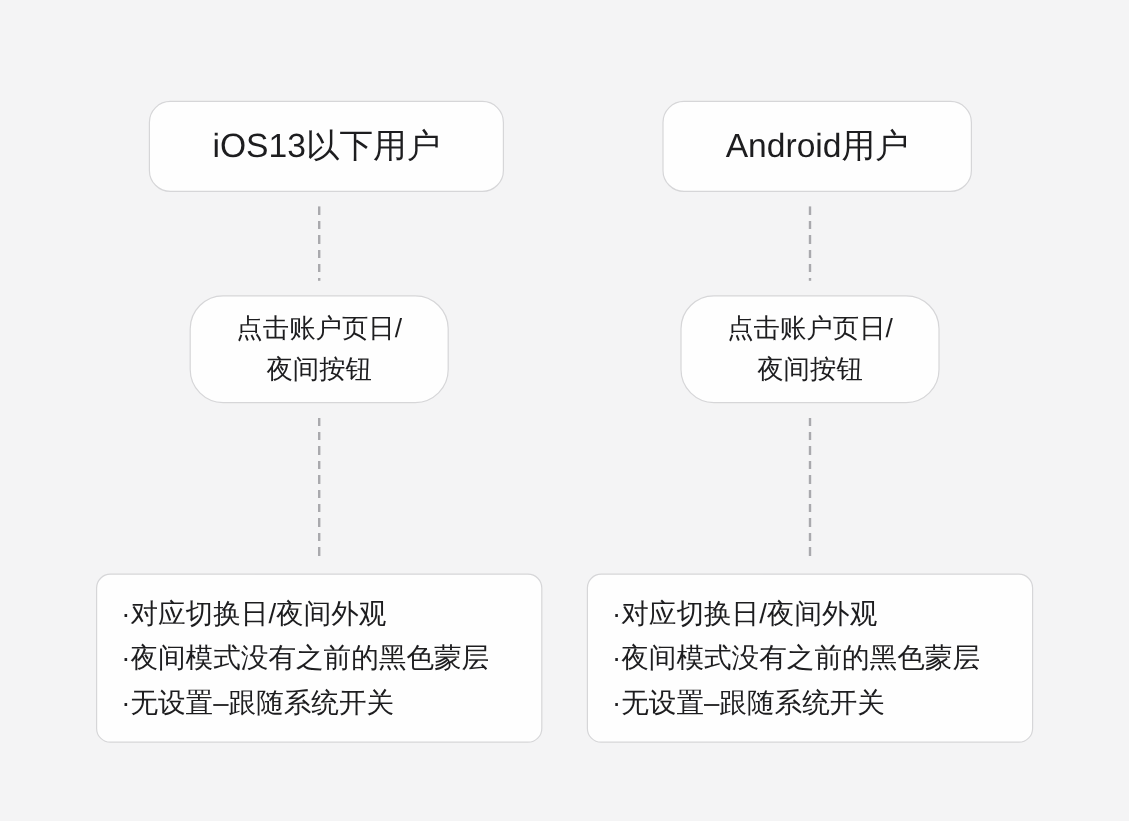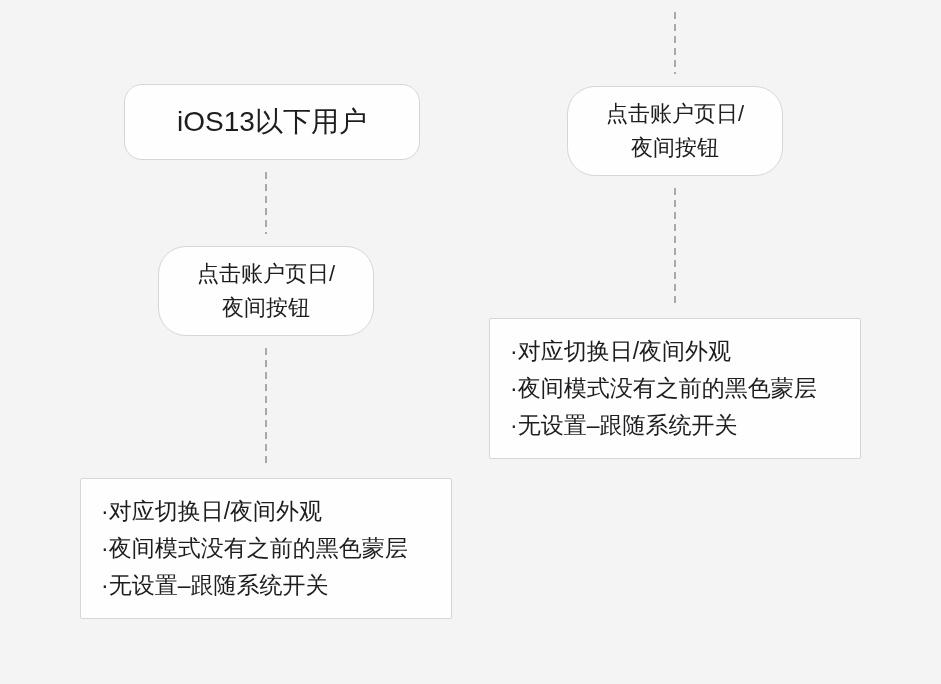--- a/index.html
+++ b/index.html
@@ -56,21 +56,21 @@
     padding: 10px 38px;
     font-size: 22px;
     font-weight: 500;
     line-height: 34px;
     white-space: nowrap;
   }
   .step-line { display: block; }
 
   .detail-node {
     width: 372px;
-    border-radius: 2px;
+    border-radius: 12px;
     padding: 14px 20px;
     text-align: left;
   }
   .bullet {
     font-size: 23px;
     font-weight: 500;
     line-height: 37px;
     white-space: nowrap;
   }
 </style>
@@ -90,20 +90,23 @@
     </div>
     <div class="connector long"></div>
     <div class="node detail-node">
       <div class="bullet">·对应切换日/夜间外观</div>
       <div class="bullet">·夜间模式没有之前的黑色蒙层</div>
       <div class="bullet">·无设置–跟随系统开关</div>
     </div>
   </div>
 
   <div class="column column-android">
+    <div class="node header-node">
+      <span>Android用户</span>
+    </div>
     <div class="connector short"></div>
     <div class="node step-node">
       <span class="step-line">点击账户页日/</span>
       <span class="step-line">夜间按钮</span>
     </div>
     <div class="connector long"></div>
     <div class="node detail-node">
       <div class="bullet">·对应切换日/夜间外观</div>
       <div class="bullet">·夜间模式没有之前的黑色蒙层</div>
       <div class="bullet">·无设置–跟随系统开关</div>

